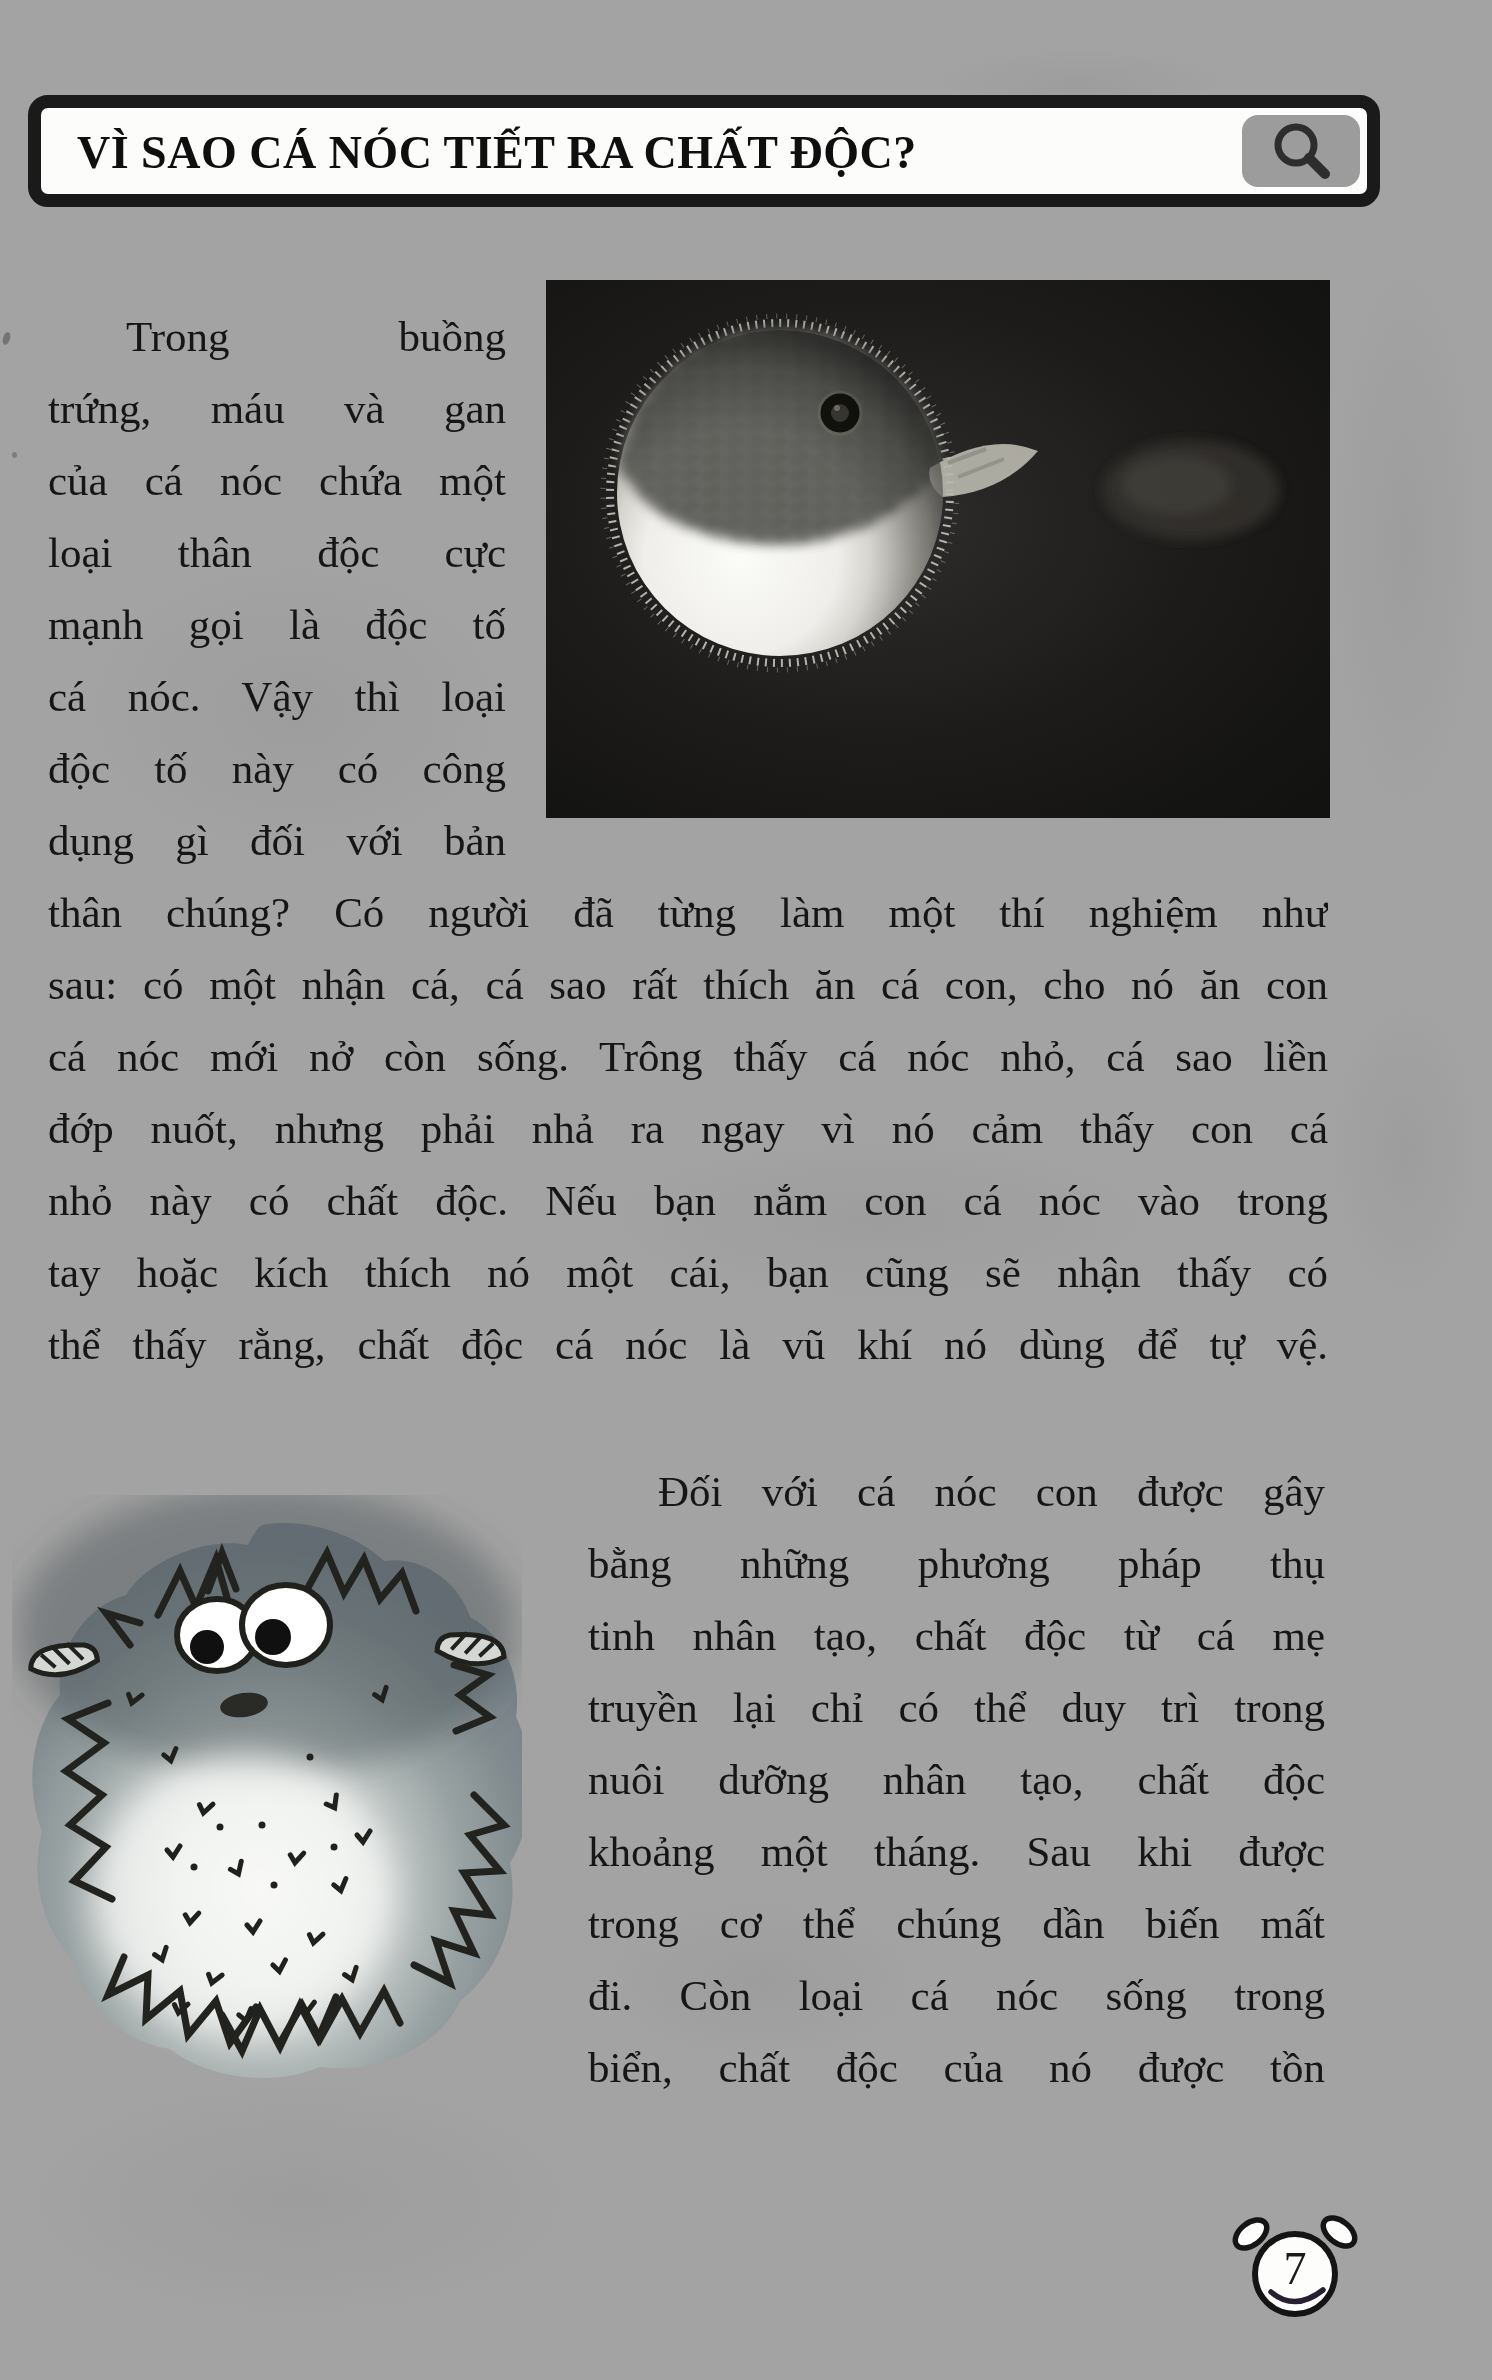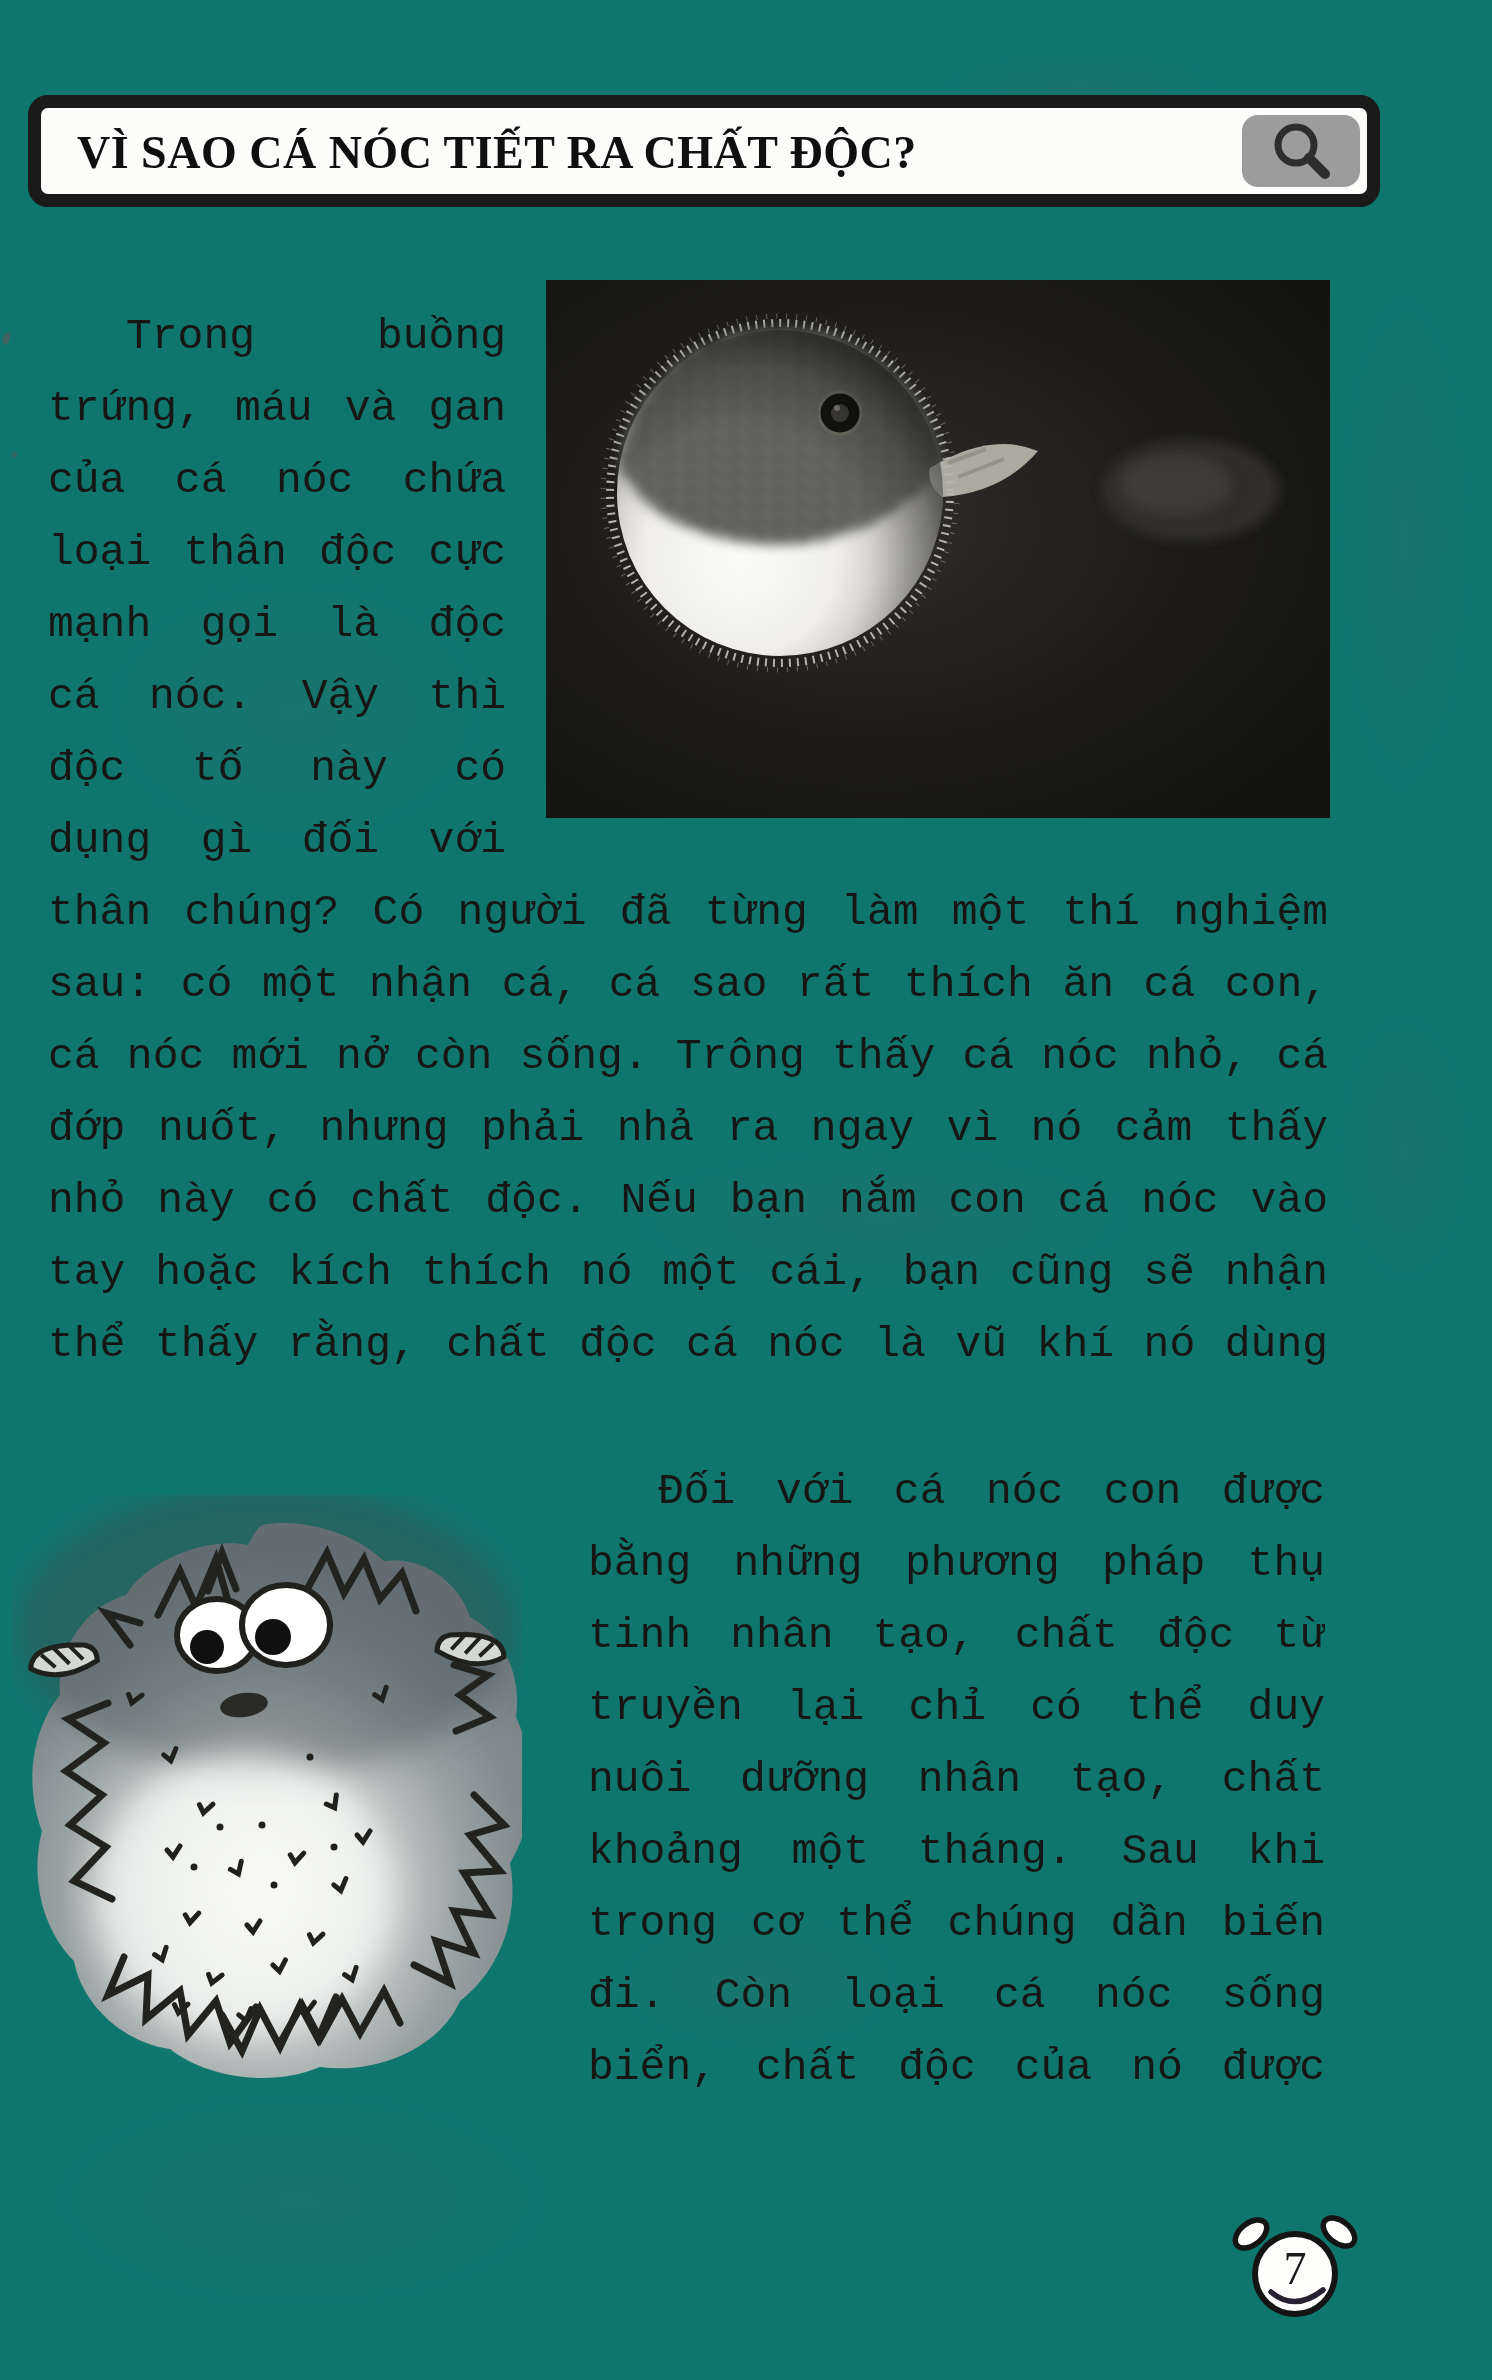--- a/index.html
+++ b/index.html
@@ -1,33 +1,33 @@
 <!DOCTYPE html>
 <html><head>
 <meta charset="utf-8">
 <style>
   html,body{margin:0;padding:0;background:#d8d6d2;}
-  .page{position:relative;width:1492px;height:2380px;background:#0f766e;overflow:hidden;
+  .page{position:relative;width:1492px;height:2380px;background:#a3a3a3;overflow:hidden;
         font-family:"Liberation Serif","DejaVu Serif",serif;color:#161616;}
   
   .ghost{position:absolute;background:radial-gradient(ellipse at center,rgba(105,105,105,.11),rgba(105,105,105,0) 70%);
          border-radius:45%;pointer-events:none;}
   .mark{position:absolute;background:#5a5a5a;border-radius:50%;}
 
   
   .title-bar{position:absolute;left:28px;top:95px;width:1352px;height:112px;background:#fcfcfb;
              border:13px solid #1a1a1a;border-radius:20px;box-sizing:border-box;
              display:flex;align-items:center;}
   .title-text{font-weight:700;font-size:46px;line-height:1;letter-spacing:.5px;color:#0f0f0f;
               padding-left:36px;padding-top:4px;white-space:nowrap;}
   .search-btn{position:absolute;right:7px;top:7px;width:118px;height:72px;background:#9c9c9c;
               border-radius:16px;display:flex;align-items:center;justify-content:center;}
 
   
-  .bline{height:72px;font-size:43px;line-height:72px;overflow:hidden;font-family:Liberation Mono, monospace;}
+  .bline{height:72px;font-size:43px;line-height:72px;overflow:hidden;}
   .j{text-align:justify;text-align-last:justify;}
   .ind1{padding-left:78px;}
   .ind2{padding-left:70px;}
   .col-left{position:absolute;left:48px;top:301px;width:458px;}
   .para-full{position:absolute;left:48px;top:877px;width:1280px;}
   .col-right{position:absolute;left:588px;top:1456px;width:737px;}
 
   
   .photo{position:absolute;left:546px;top:280px;width:784px;height:538px;margin:0;}
   .cartoon{position:absolute;left:12px;top:1495px;width:510px;height:590px;margin:0;}

